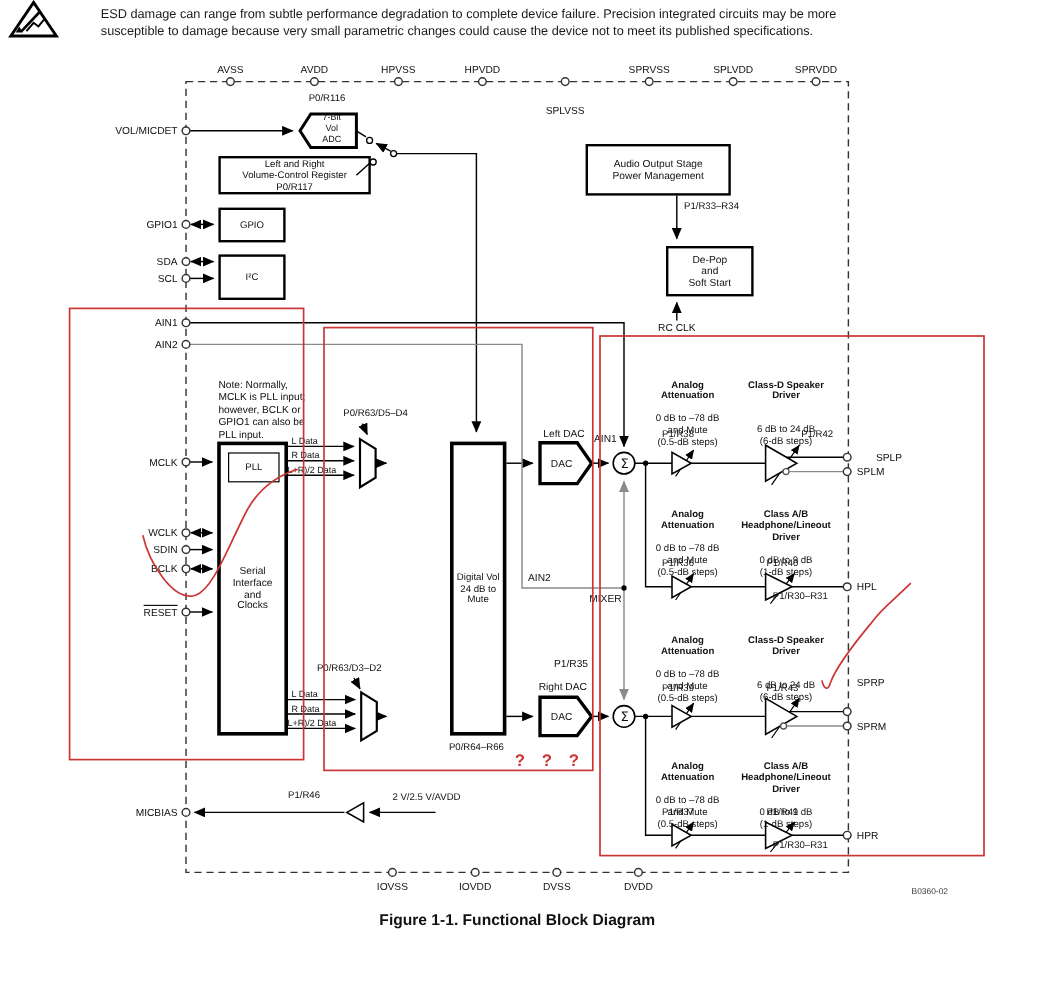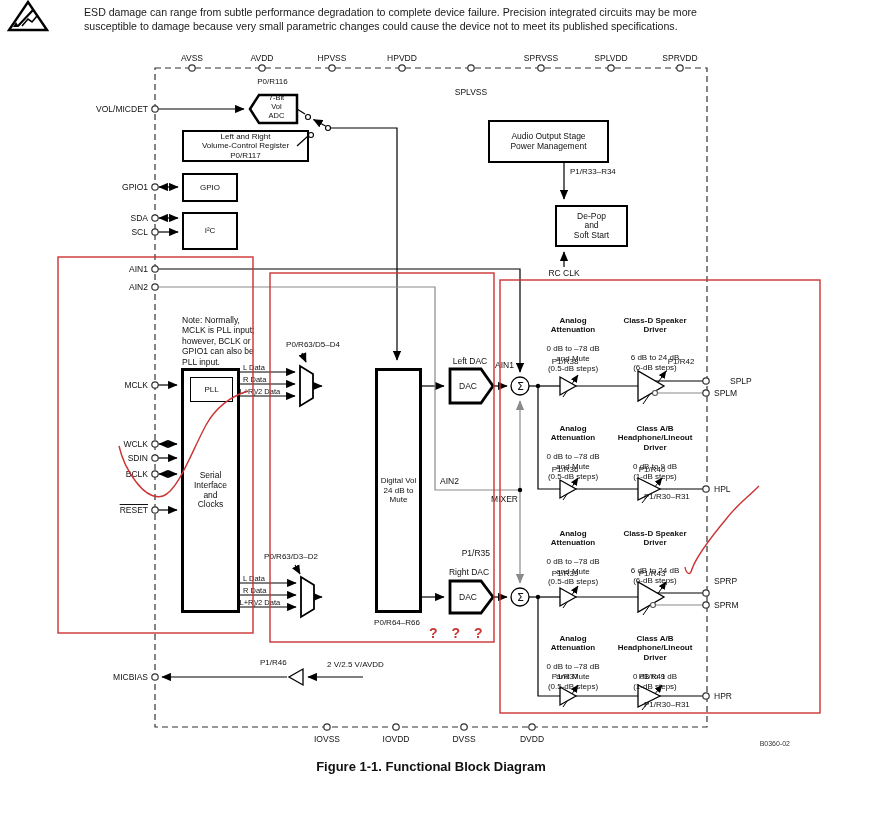--- a/index.html
+++ b/index.html
@@ -240,37 +240,37 @@
   <div class="lbl r" style="left:78px;top:380px;width:70px;">MCLK</div>
   <div class="lbl r" style="left:78px;top:439px;width:70px;">WCLK</div>
   <div class="lbl r" style="left:78px;top:453px;width:70px;">SDIN</div>
   <div class="lbl r" style="left:78px;top:469px;width:70px;">BCLK</div>
   <div class="lbl r" style="left:78px;top:505px;width:70px;text-decoration:overline;">RESET</div>
   <div class="lbl r" style="left:78px;top:672px;width:70px;">MICBIAS</div>
 
   <div class="lbl" style="left:714px;top:376px;margin-left:16px;">SPLP</div>
   <div class="lbl" style="left:714px;top:388px;">SPLM</div>
   <div class="lbl" style="left:714px;top:484px;">HPL</div>
-  <div class="lbl" style="left:714px;top:576px;">SPRP</div>
+  <div class="lbl" style="left:714px;top:564px;">SPRP</div>
   <div class="lbl" style="left:714px;top:600px;">SPRM</div>
   <div class="lbl" style="left:714px;top:691px;">HPR</div>
 
   <div class="lbl c f8" style="left:245px;top:77px;width:55px;">P0/R116</div>
   <div class="lbl c f8" style="left:280px;top:340px;width:66px;">P0/R63/D5–D4</div>
   <div class="lbl c f8" style="left:258px;top:552px;width:66px;">P0/R63/D3–D2</div>
   <div class="lbl c f8" style="left:366px;top:618px;width:62px;">P0/R64–R66</div>
   <div class="lbl f8" style="left:570px;top:167px;">P1/R33–R34</div>
   <div class="lbl c" style="left:538px;top:268px;width:52px;">RC CLK</div>
   <div class="lbl c" style="left:447px;top:356px;width:46px;">Left DAC</div>
   <div class="lbl c" style="left:445px;top:567px;width:48px;">Right DAC</div>
   <div class="lbl" style="left:495px;top:360px;">AIN1</div>
   <div class="lbl" style="left:440px;top:476px;">AIN2</div>
   <div class="lbl r" style="left:480px;top:494px;width:38px;">MIXER</div>
   <div class="lbl r" style="left:452px;top:505px;width:38px;margin-top:43px;">P1/R35</div>
-  <div class="lbl f8" style="left:260px;top:658px;">P1/R46</div>
+  <div class="lbl f8" style="left:240px;top:658px;">P1/R46</div>
   <div class="lbl f8" style="left:327px;top:660px;">2 V/2.5 V/AVDD</div>
 
   <div class="lbl" style="left:182px;top:315px;width:90px;line-height:10.4px;">Note: Normally,
 MCLK is PLL input;
 however, BCLK or
 GPIO1 can also be
 PLL input.</div>
 
   <div class="lbl f75" style="left:243px;top:363px;">L Data</div>
   <div class="lbl f75" style="left:243px;top:375px;">R Data</div>

